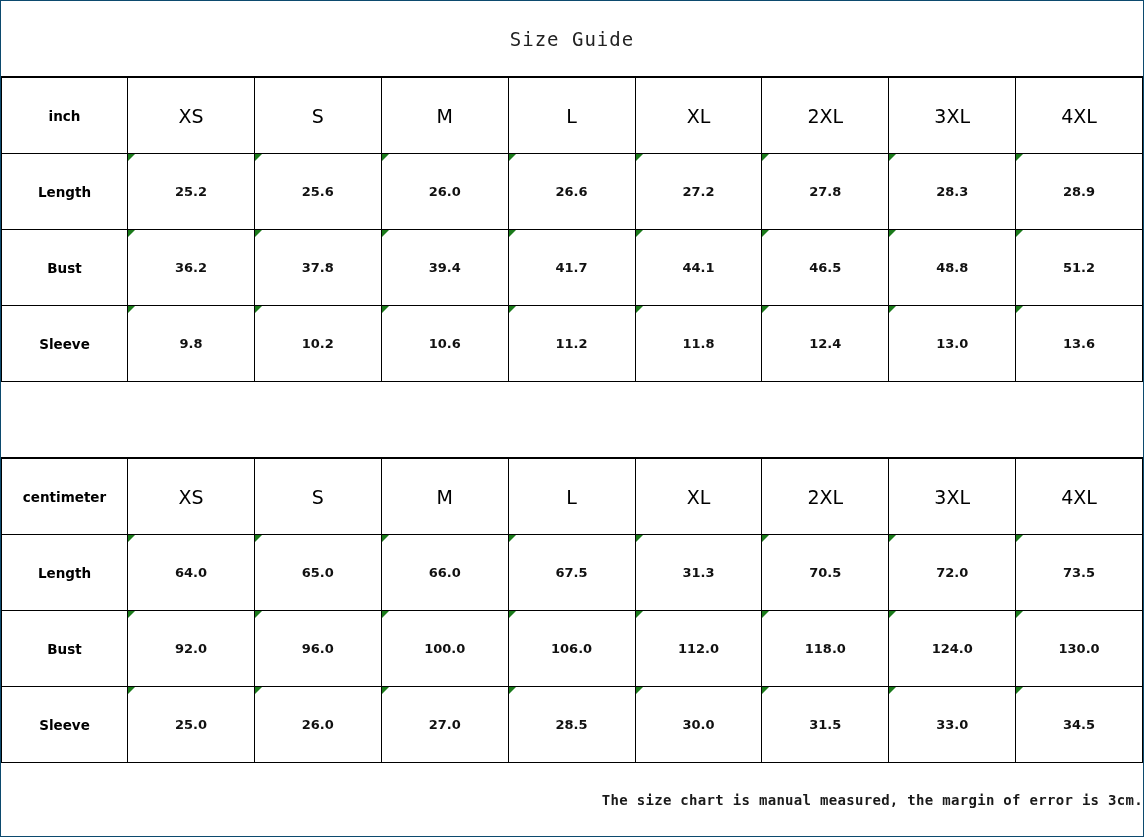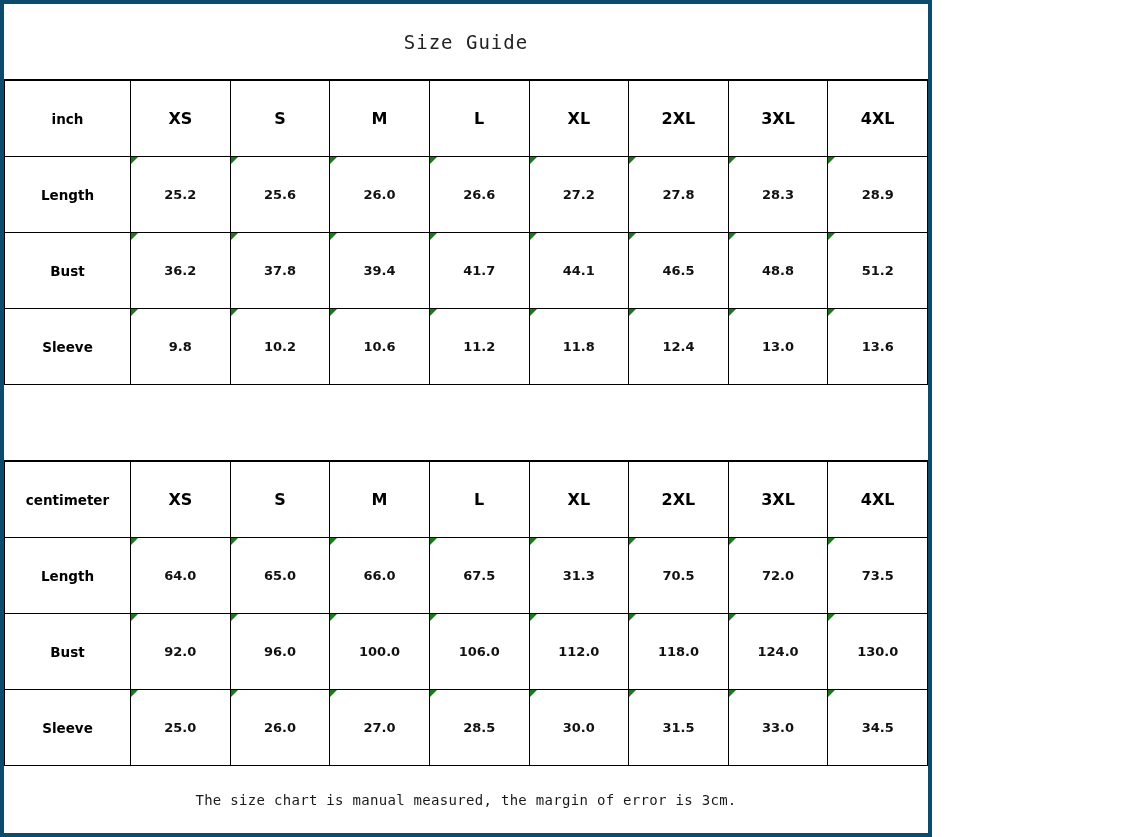--- a/index.html
+++ b/index.html
@@ -9,24 +9,24 @@
   }
   body {
     width: 1144px;
     height: 837px;
     font-family: "DejaVu Sans", sans-serif;
     color: #000000;
     overflow: hidden;
   }
   .page {
     position: relative;
-    width: 932px;
+    width: 1144px;
     height: 837px;
     box-sizing: border-box;
-    border: 4px solid #0c4a6e;
+    border: 1px solid #0c4a6e;
     background: #ffffff;
     display: flex;
     flex-direction: column;
   }
   .title-bar {
     height: 76px;
     display: flex;
     align-items: center;
     justify-content: center;
     border-bottom: 1px solid #000000;
@@ -56,22 +56,22 @@
     width: 126px;
     font-weight: bold;
     font-size: 13.5px;
   }
   table.size-table td.unit-cell {
     font-weight: bold;
     font-size: 13.5px;
     border-radius: 24px;
   }
   table.size-table td.head-cell {
-    font-weight: bold;
-    font-size: 16px;
+    font-weight: normal;
+    font-size: 19px;
   }
   table.size-table td.value-cell {
     font-weight: bold;
     color: #111111;
   }
   
   .corner-mark {
     position: absolute;
     top: 0;
     left: 0;
@@ -83,22 +83,23 @@
   }
   .spacer-block {
     height: 76px;
     border-bottom: 1px solid #000000;
     box-sizing: border-box;
   }
   .footer-bar {
     flex: 1;
     display: flex;
     align-items: center;
-    justify-content: center;
-    box-sizing: border-box;
+    justify-content: flex-end;
+    box-sizing: border-box;
+    font-weight: bold;
   }
   .footer-text {
     font-family: "DejaVu Sans Mono", monospace;
     font-size: 14px;
     color: #1a1a1a;
     letter-spacing: 0.3px;
   }
   .tables-wrap { display: block; }
 </style>
 </head>

